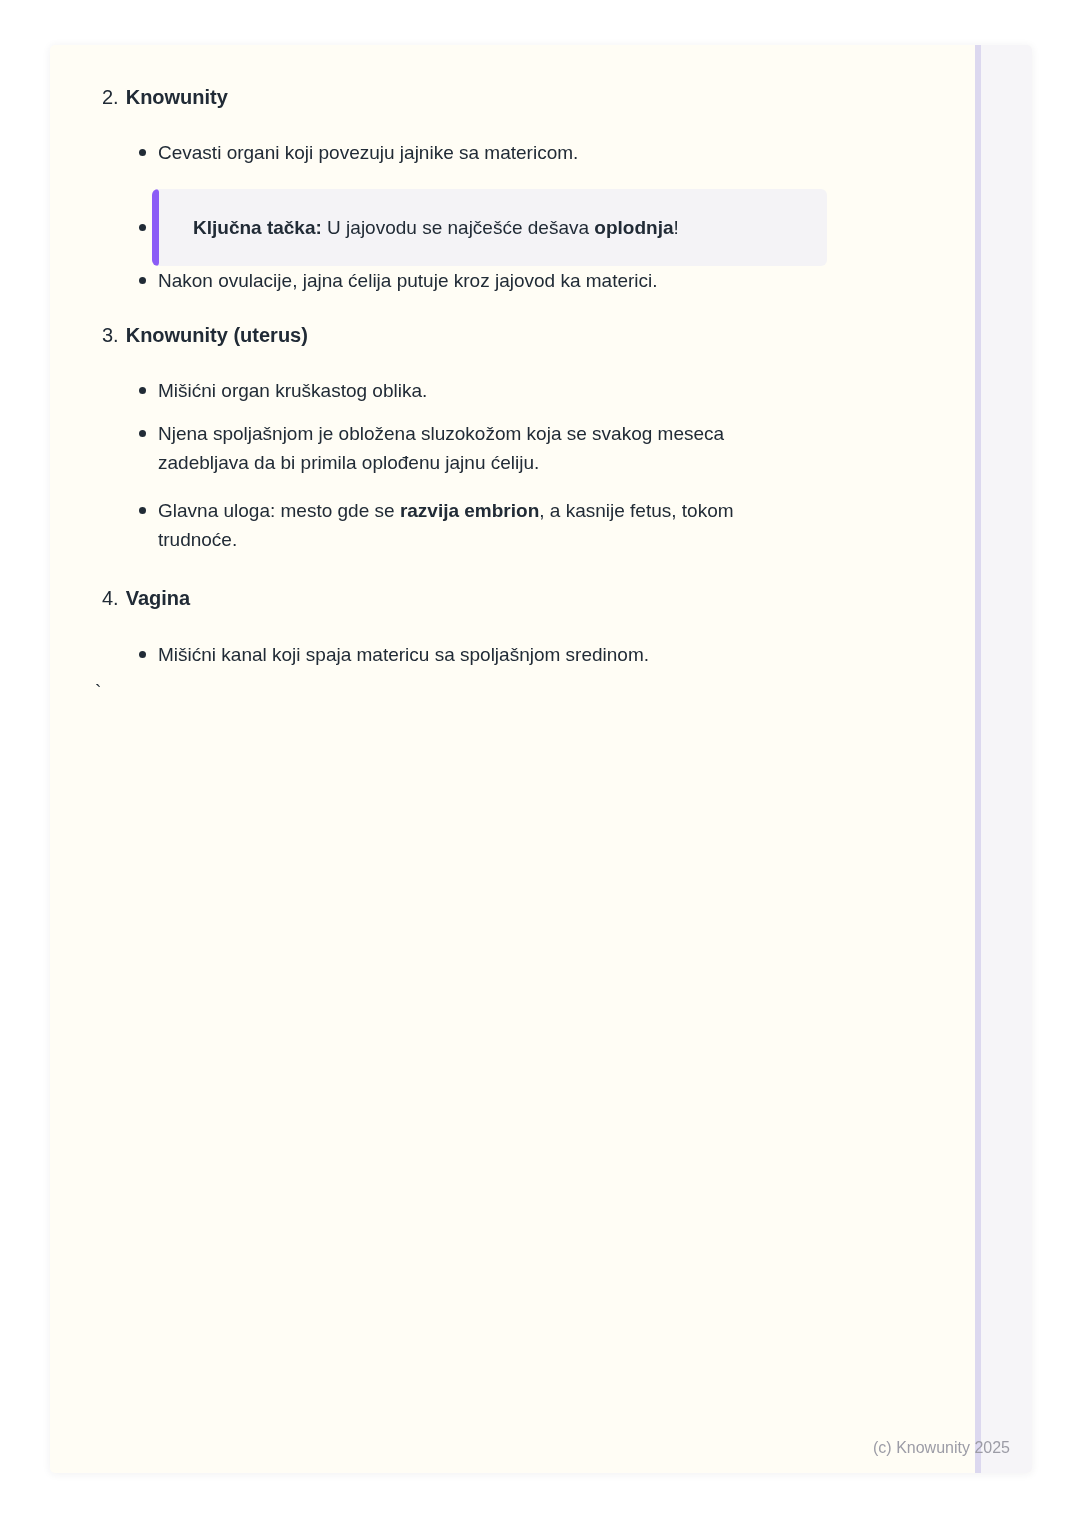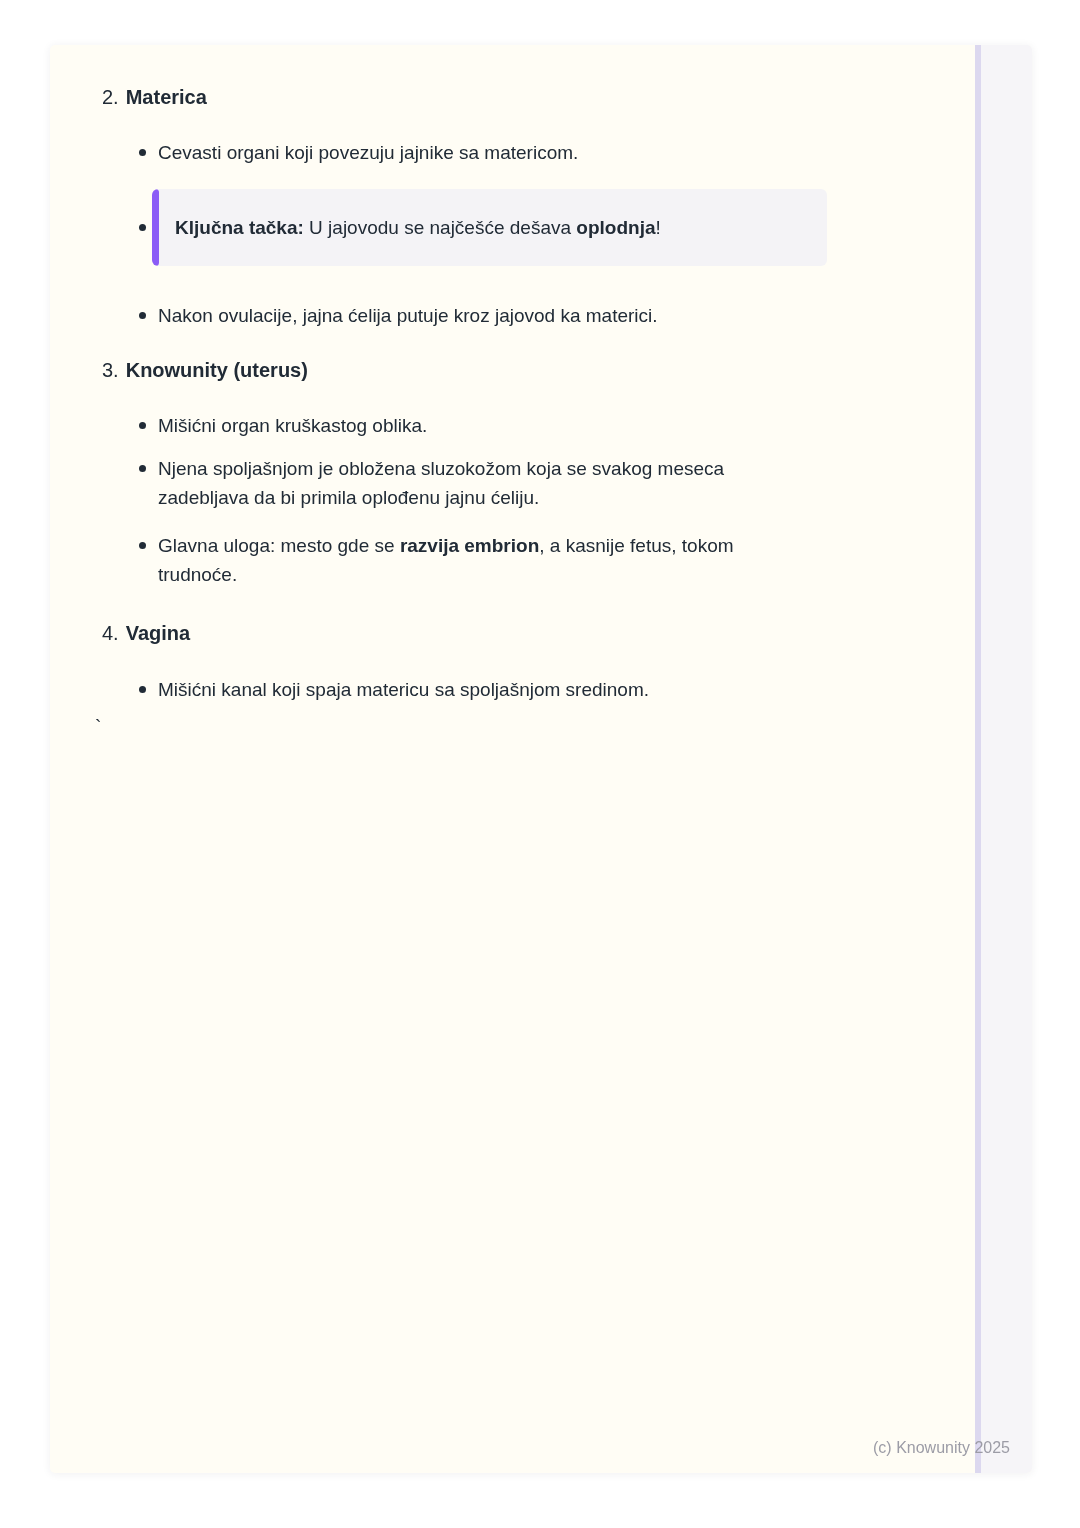--- a/index.html
+++ b/index.html
@@ -56,39 +56,39 @@
     position: absolute;
     left: 37px; top: 11px;
     width: 7px; height: 7px;
     border-radius: 50%;
     background: var(--body-text, #212B36);
   }
   li.callout-li { width: auto; }
   li.callout-li::before { top: 35px; } .mt14 { margin-top: 14px; }
   .mt19 { margin-top: 19px; } .mt22 { margin-top: 22px; }
   .mt26 { margin-top: 26px; } .mt27 { margin-top: 27px; }
-  .mt35 { margin-top: 35px; }
+  .mt35 { }
   .b { font-weight: bold; }
   .callout {
     position: relative;
     margin-left: -6px;
     width: 675px;
     background: var(--callout-bg, #F4F3F6);
     border-radius: 6px;
     padding: 24px 0 24px 0;
     overflow: hidden;
   }
   .callout-bar {
     position: absolute;
     left: 0; top: 0; bottom: 0;
     width: 7px;
     border-radius: 6px;
     background: var(--accent-purple, #8B5CF6);
   }
-  .callout-text { display: block; padding-left: 23px; padding-right: 20px; }
+  .callout-text { display: block; padding-left: 41px; padding-right: 20px; }
   .stray {
     margin-top: 12px;
     margin-left: -7px;
     font-size: 19px;
     line-height: 22px;
   }
   .footer {
     position: absolute;
     right: 22px; bottom: 16px;
     font-size: 16px;
@@ -101,21 +101,21 @@
 
 <div class="card">
 
   <div class="right-panel"></div>
   <div class="margin-stripe"></div>
 
   <div class="content">
 
 
     <div class="heading h-s0">
-      <span class="num">2.</span><span class="ttl">Materica</span>
+      <span class="num">2.</span><span class="ttl">Knowunity</span>
     </div>
 
     <ul class="bullets">
       <li class="bullet mt26">
         <span>Cevasti organi koji povezuju jajnike sa matericom.</span>
       </li>
       <li class="bullet callout-li mt22">
         <div class="callout">
           <span class="callout-bar"></span>
           <span class="callout-text"><span class="b">Ključna tačka:</span><span> U jajovodu se najčešće dešava </span><span class="b">oplodnja</span><span>!</span></span>

